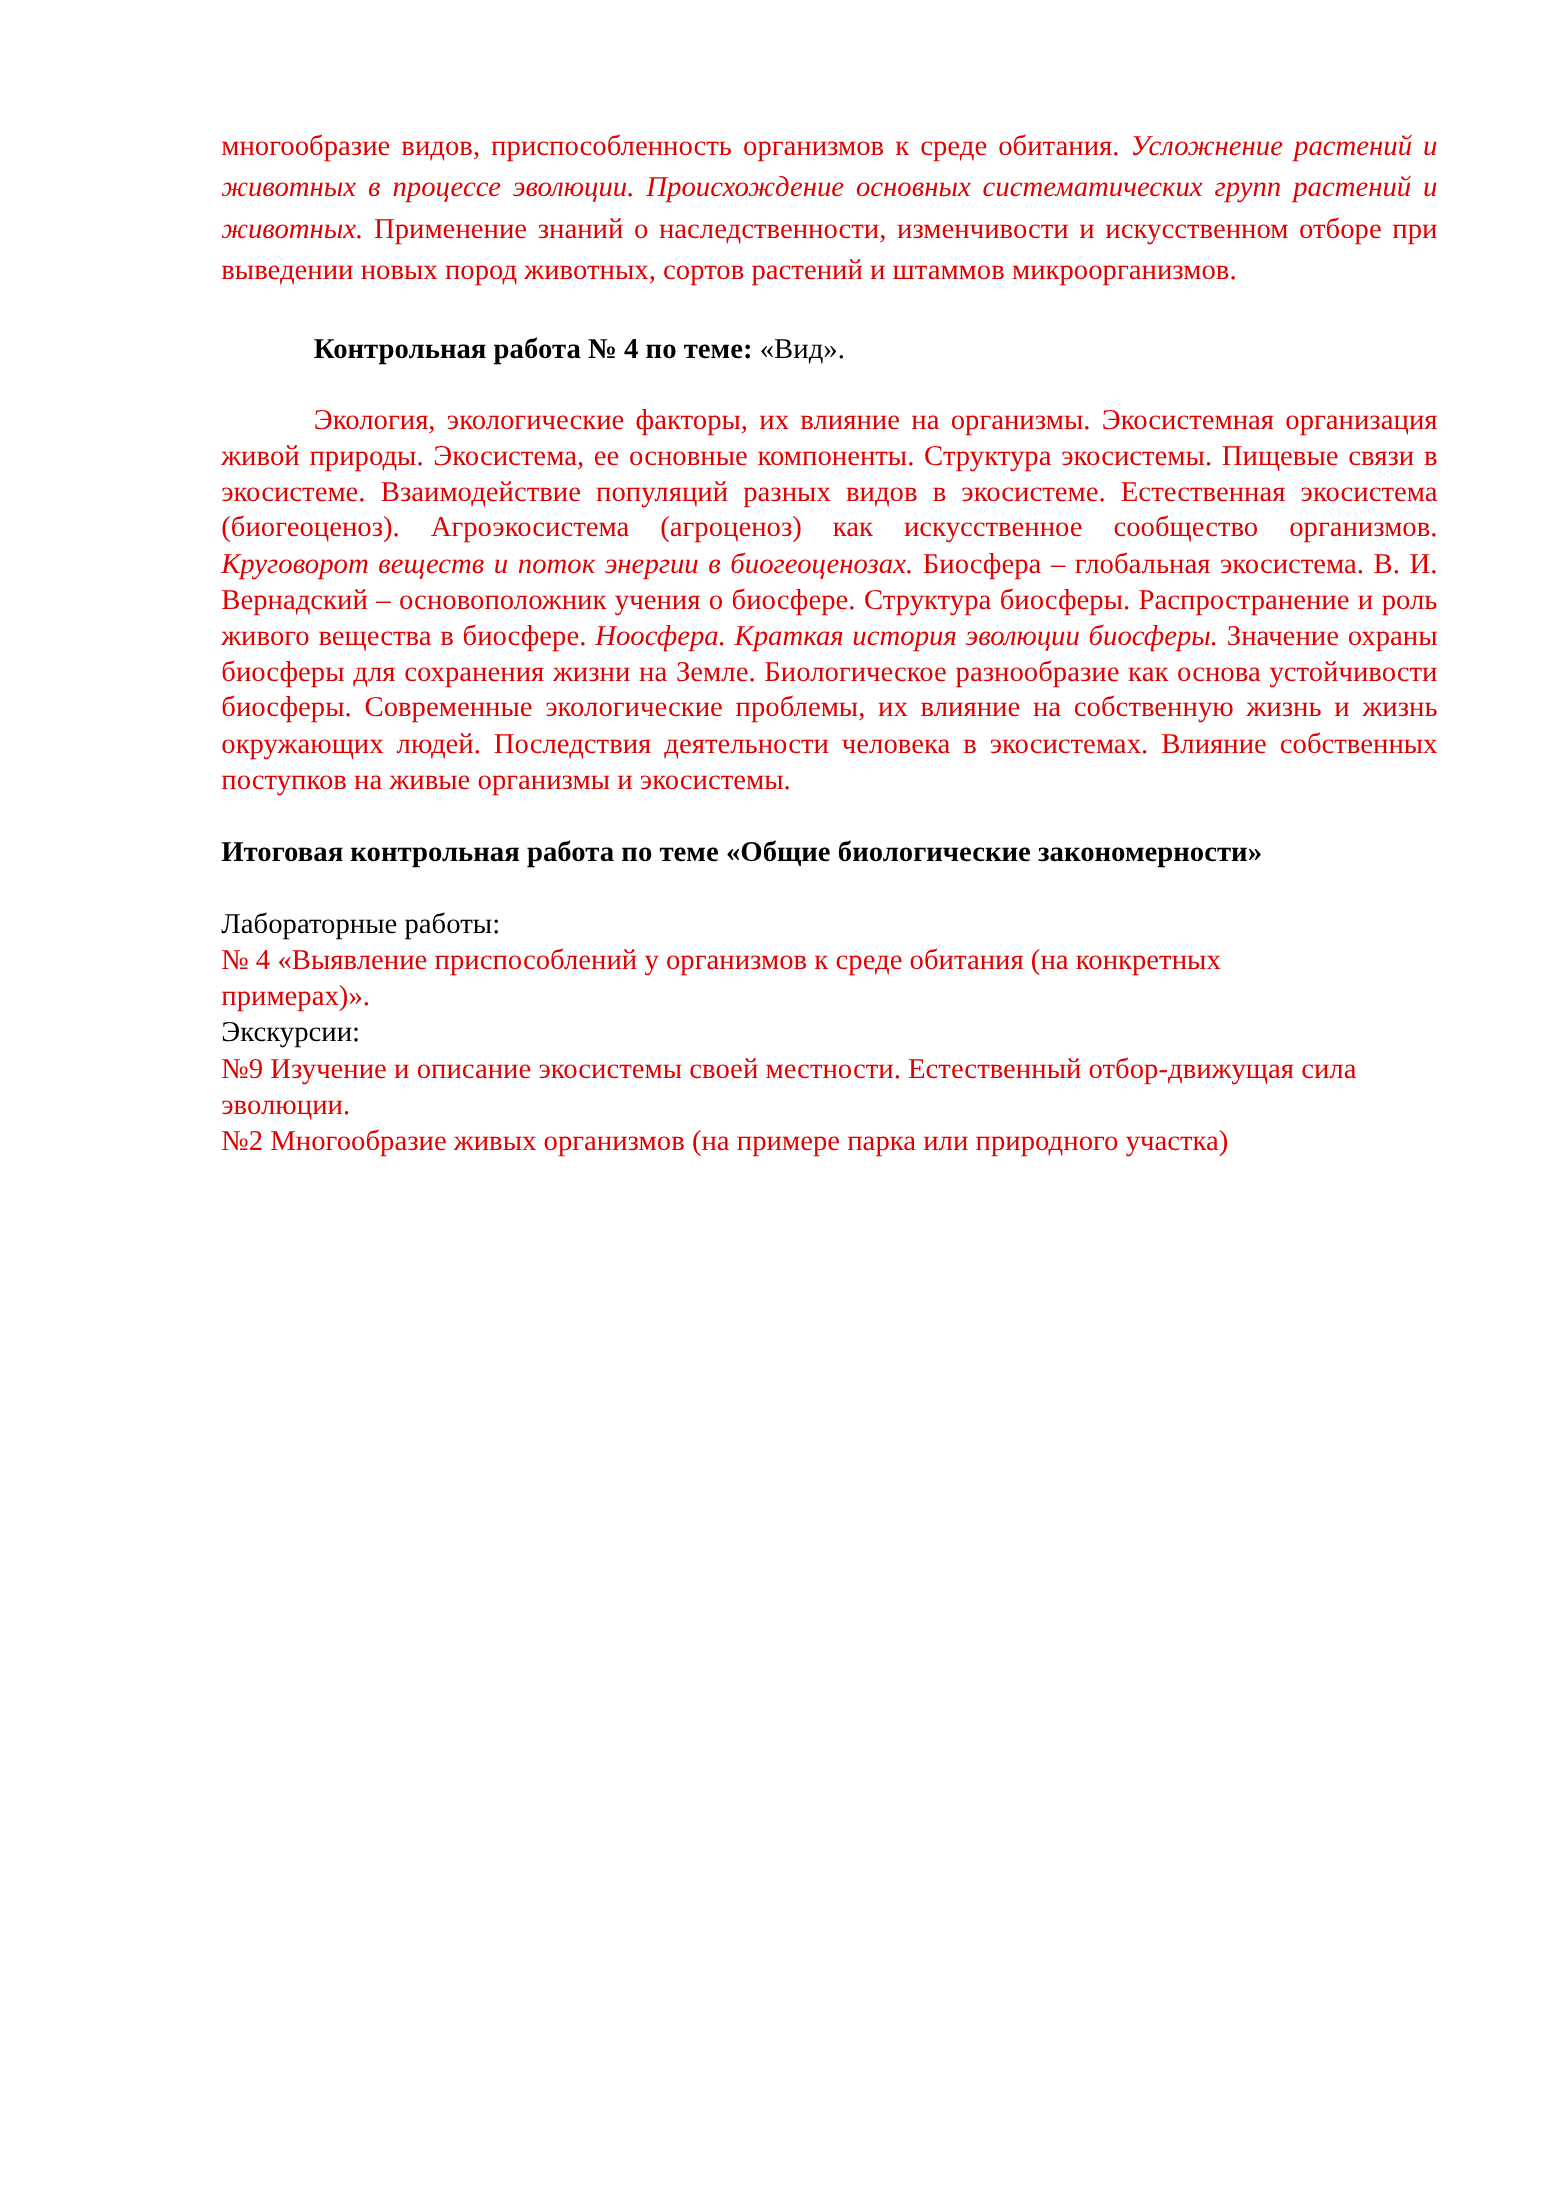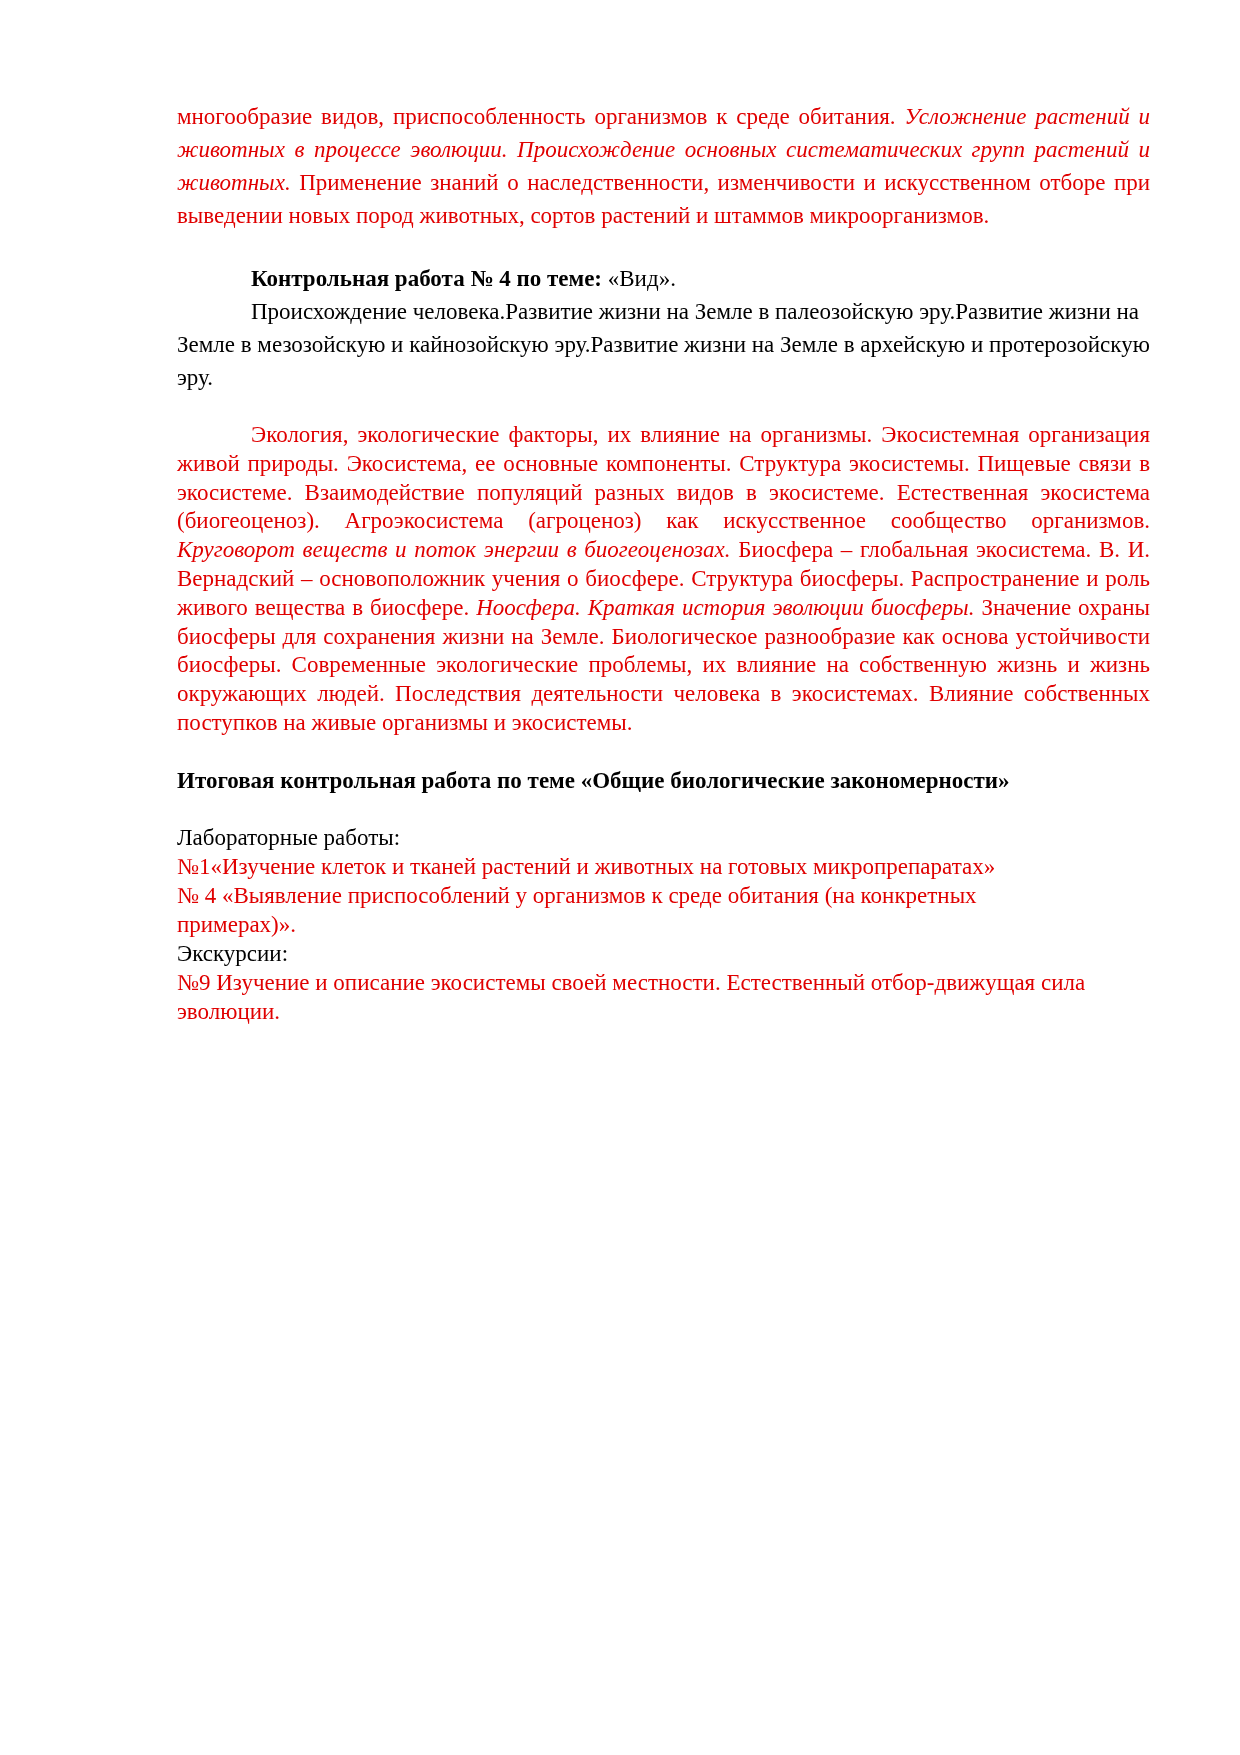--- a/index.html
+++ b/index.html
@@ -25,31 +25,30 @@
 </head>
 <body>
 
 <div class="page">
 
   <p class="p1 just red"><span>многообразие видов, приспособленность организмов к среде обитания.</span> <i>Усложнение растений и животных в процессе эволюции. Происхождение основных систематических групп растений и животных.</i> <span>Применение знаний о наследственности, изменчивости и искусственном отборе при выведении новых пород животных, сортов растений и штаммов микроорганизмов.</span></p>
 
   <div class="gap" style="height:30px"></div>
 
   <p class="lh32 indent black"><b>Контрольная работа № 4 по теме:</b> <span>«Вид».</span></p>
-  <p class="lh32 indent black">Происхождение человека.Развитие жизни на Земле в палеозойскую эру.Развитие жизни на Земле в мезозойскую и  кайнозойскую эру.Развитие жизни на Земле в архейскую и протерозойскую эру.</p>
 
   <div class="gap" style="height:27px"></div>
 
   <p class="eco just indent red"><span>Экология, экологические факторы, их влияние на организмы. Экосистемная организация живой природы. Экосистема, ее основные компоненты. Структура экосистемы. Пищевые связи в экосистеме. Взаимодействие популяций разных видов в экосистеме. Естественная экосистема (биогеоценоз). Агроэкосистема (агроценоз) как искусственное сообщество организмов.</span> <i>Круговорот веществ и поток энергии в биогеоценозах.</i> <span>Биосфера – глобальная экосистема. В. И.  Вернадский – основоположник учения о биосфере. Структура биосферы. Распространение и роль живого вещества в биосфере.</span> <i>Ноосфера. Краткая история эволюции биосферы.</i> <span>Значение охраны биосферы для сохранения жизни на Земле. Биологическое разнообразие как основа устойчивости биосферы. Современные экологические проблемы, их влияние на собственную жизнь и жизнь окружающих людей. Последствия деятельности человека в экосистемах. Влияние собственных поступков на живые организмы и экосистемы.</span></p>
 
   <div class="gap" style="height:26px"></div>
 
   <p class="lh32 black"><b>Итоговая контрольная работа по теме «Общие биологические закономерности»</b></p>
 
   <div class="gap" style="height:26px"></div>
 
   <p class="list black">Лабораторные работы:</p>
-  <p class="list red">№1«Изучение клеток и тканей растений и животных на готовых микропрепаратах»</p>
   <p class="list red" style="width:900px">№ 4 «Выявление приспособлений у организмов к среде обитания (на конкретных примерах)».</p>
   <p class="list black">Экскурсии:</p>
   <p class="list red" style="width:960px">№9 Изучение и описание экосистемы своей местности. Естественный отбор-движущая сила эволюции.</p>
+  <p class="list red">№2 Многообразие живых организмов (на примере парка или природного участка)</p>
 
 </div>
 
 </body></html>

